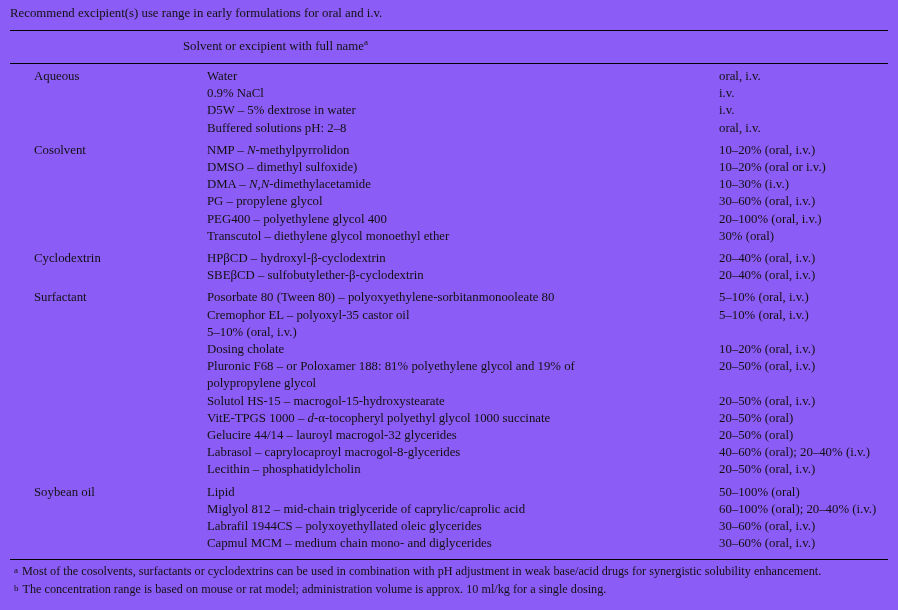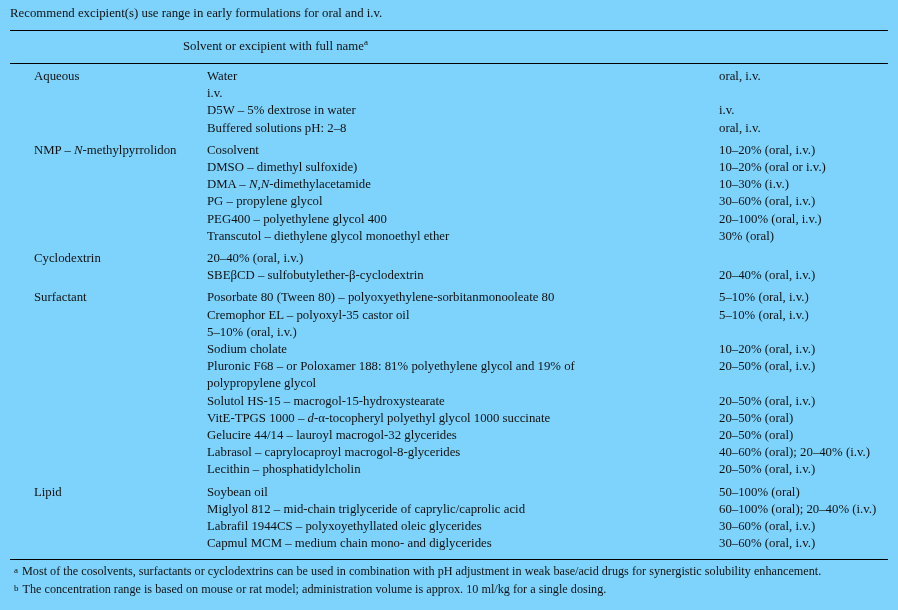--- a/index.html
+++ b/index.html
@@ -1,20 +1,20 @@
 <!DOCTYPE html>
 <html><head>
 <meta charset="utf-8">
 <style>
   html, body { margin: 0; padding: 0; background: #ffffff; }
   .page {
     width: 898px;
     height: 610px;
     box-sizing: border-box;
-    background: #7dd3fc;
+    background: #8b5cf6;
     color: #121212;
     font-family: "Liberation Serif", "DejaVu Serif", serif;
     font-size: 12.8px;
     padding: 5px 10px 0 10px;
     overflow: hidden;
   }
   .title {
     font-size: 12.8px;
     line-height: 16px;
     margin-bottom: 9px;
@@ -79,37 +79,38 @@
 
   <div class="tbody" id="table-body">
       <div class="group">
         <div class="grid-row row">
           <div class="cell col-cat">Aqueous</div>
           <div class="cell col-solvent">Water</div>
           <div class="cell col-dosing">oral, i.v.</div>
         </div>
         <div class="grid-row row">
           <div class="cell col-cat"></div>
+          <div class="cell col-solvent">0.9% NaCl</div>
           <div class="cell col-dosing">i.v.</div>
         </div>
         <div class="grid-row row">
           <div class="cell col-cat"></div>
           <div class="cell col-solvent">D5W – 5% dextrose in water</div>
           <div class="cell col-dosing">i.v.</div>
         </div>
         <div class="grid-row row">
           <div class="cell col-cat"></div>
           <div class="cell col-solvent">Buffered solutions pH: 2–8</div>
           <div class="cell col-dosing">oral, i.v.</div>
         </div>
       </div>
       <div class="group">
         <div class="grid-row row">
+          <div class="cell col-cat">Cosolvent</div>
           <div class="cell col-solvent">NMP – <i>N</i>-methylpyrrolidon</div>
-          <div class="cell col-cat">Cosolvent</div>
           <div class="cell col-dosing">10–20% (oral, i.v.)</div>
         </div>
         <div class="grid-row row">
           <div class="cell col-cat"></div>
           <div class="cell col-solvent">DMSO – dimethyl sulfoxide)</div>
           <div class="cell col-dosing">10–20% (oral or i.v.)</div>
         </div>
         <div class="grid-row row">
           <div class="cell col-cat"></div>
           <div class="cell col-solvent">DMA – <i>N,N</i>-dimethylacetamide</div>
@@ -127,20 +128,21 @@
         </div>
         <div class="grid-row row">
           <div class="cell col-cat"></div>
           <div class="cell col-solvent">Transcutol – diethylene glycol monoethyl ether</div>
           <div class="cell col-dosing">30% (oral)</div>
         </div>
       </div>
       <div class="group">
         <div class="grid-row row">
           <div class="cell col-cat">Cyclodextrin</div>
+          <div class="cell col-solvent">HPβCD – hydroxyl-β-cyclodextrin</div>
           <div class="cell col-dosing">20–40% (oral, i.v.)</div>
         </div>
         <div class="grid-row row">
           <div class="cell col-cat"></div>
           <div class="cell col-solvent">SBEβCD – sulfobutylether-β-cyclodextrin</div>
           <div class="cell col-dosing">20–40% (oral, i.v.)</div>
         </div>
       </div>
       <div class="group">
         <div class="grid-row row">
@@ -152,21 +154,21 @@
           <div class="cell col-cat"></div>
           <div class="cell col-solvent">Cremophor EL – polyoxyl-35 castor oil</div>
           <div class="cell col-dosing">5–10% (oral, i.v.)</div>
         </div>
         <div class="grid-row row">
           <div class="cell col-cat"></div>
           <div class="cell col-dosing">5–10% (oral, i.v.)</div>
         </div>
         <div class="grid-row row">
           <div class="cell col-cat"></div>
-          <div class="cell col-solvent">Sodium cholate</div>
+          <div class="cell col-solvent">Dosing cholate</div>
           <div class="cell col-dosing">10–20% (oral, i.v.)</div>
         </div>
         <div class="grid-row row">
           <div class="cell col-cat"></div>
           <div class="cell col-solvent">Pluronic F68 – or Poloxamer 188: 81% polyethylene glycol and 19% of
 polypropylene glycol</div>
           <div class="cell col-dosing">20–50% (oral, i.v.)</div>
         </div>
         <div class="grid-row row">
           <div class="cell col-cat"></div>
@@ -189,22 +191,22 @@
           <div class="cell col-dosing">40–60% (oral); 20–40% (i.v.)</div>
         </div>
         <div class="grid-row row">
           <div class="cell col-cat"></div>
           <div class="cell col-solvent">Lecithin – phosphatidylcholin</div>
           <div class="cell col-dosing">20–50% (oral, i.v.)</div>
         </div>
       </div>
       <div class="group">
         <div class="grid-row row">
+          <div class="cell col-solvent">Soybean oil</div>
           <div class="cell col-cat">Lipid</div>
-          <div class="cell col-solvent">Soybean oil</div>
           <div class="cell col-dosing">50–100% (oral)</div>
         </div>
         <div class="grid-row row">
           <div class="cell col-cat"></div>
           <div class="cell col-solvent">Miglyol 812 – mid-chain triglyceride of caprylic/caprolic acid</div>
           <div class="cell col-dosing">60–100% (oral); 20–40% (i.v.)</div>
         </div>
         <div class="grid-row row">
           <div class="cell col-cat"></div>
           <div class="cell col-solvent">Labrafil 1944CS – polyxoyethyllated oleic glycerides</div>

